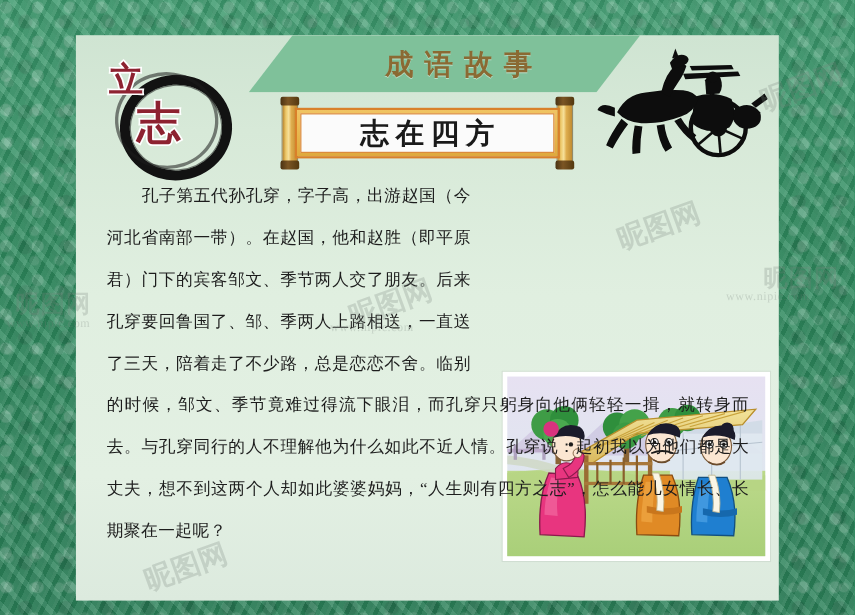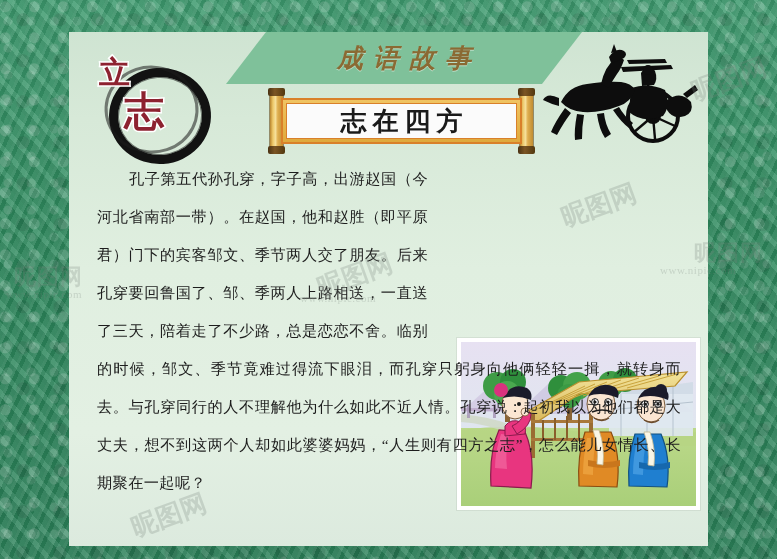--- a/index.html
+++ b/index.html
@@ -32,27 +32,26 @@
   
   #header-band{
     position:absolute;left:0;top:0;width:639px;height:52px;overflow:hidden;
   }
   #band-shape{
     position:absolute;left:157px;top:0;width:356px;height:52px;
     background:#7fc19a;
     clip-path:polygon(40px 0, 356px 0, 316px 52px, 0 52px);
   }
   #band-title{
-    position:absolute;left:157px;top:0;width:356px;height:52px;
+    position:absolute;left:170px;top:0;width:356px;height:52px;
     display:flex;align-items:center;justify-content:center;
     font-family:"DejaVu Serif","Liberation Serif",serif;
     font-size:26px;font-weight:bold;letter-spacing:10px;
     color:#8a6a33;text-indent:10px;
     text-shadow:0 1px 0 rgba(255,255,255,.45);
-    font-style:italic;
   }
 
   
   #seal{position:absolute;left:12px;top:14px;width:125px;height:110px;}
   #seal-ring{
     position:absolute;left:28px;top:22px;width:84px;height:78px;
     border-radius:50%;
     border:9px solid #121212;
     box-shadow:inset 0 0 0 1px rgba(0,0,0,.5);
     transform:rotate(-4deg);
@@ -67,21 +66,21 @@
     -webkit-text-stroke:3px #ffffff;paint-order:stroke fill;
     text-shadow:0 0 0 #fff;
   }
   #seal-li{left:18px;top:6px;font-size:31px;z-index:3;}
   #seal-zhi{left:43px;top:38px;font-size:40px;z-index:4;}
 
   
   #chariot{position:absolute;right:10px;top:8px;width:155px;height:110px;}
 
   
-  #scroll{position:absolute;left:201px;top:58px;width:263px;height:62px;}
+  #scroll{position:absolute;left:188px;top:58px;width:263px;height:62px;}
   .roller{
     position:absolute;top:2px;width:13px;height:58px;border-radius:3px;
     background:linear-gradient(90deg,#b8842e 0%,#edc869 22%,#f6e09a 42%,#dfae४f 60%,#c08c32 100%);
     background:linear-gradient(90deg,#b8842e 0%,#edc869 22%,#f6e09a 42%,#dfae4f 60%,#c08c32 100%);
     box-shadow:0 0 0 1px rgba(90,60,15,.55);
   }
   .roller:before,.roller:after{
     content:"";position:absolute;left:-2px;width:17px;height:8px;border-radius:2px;
     background:linear-gradient(90deg,#4a3213,#7b5524 40%,#53380f);
   }

